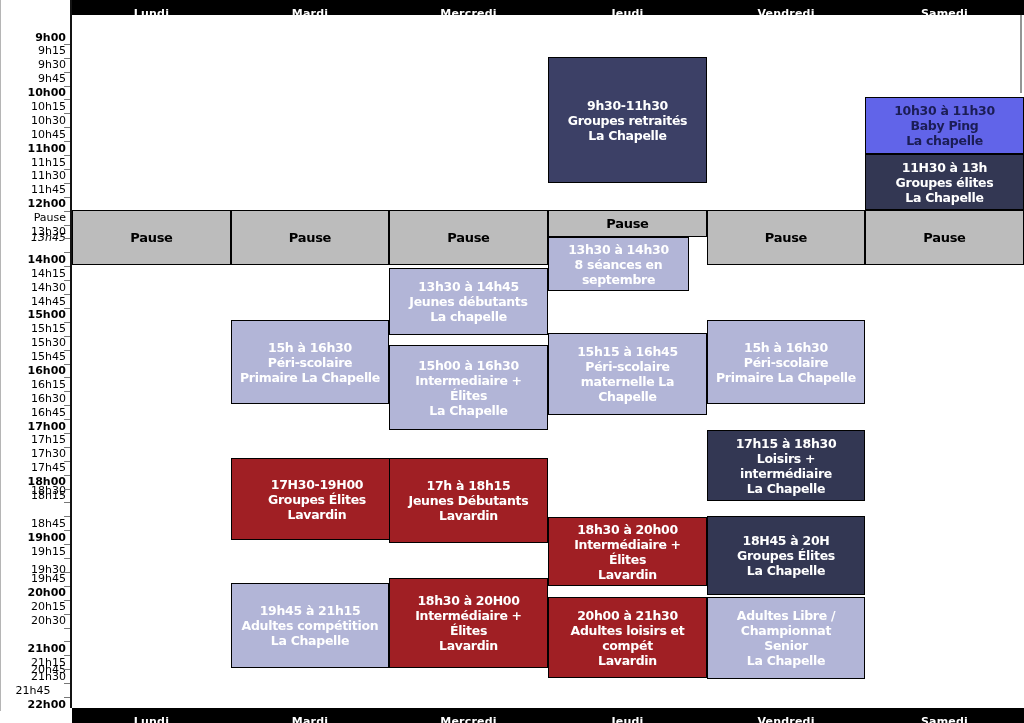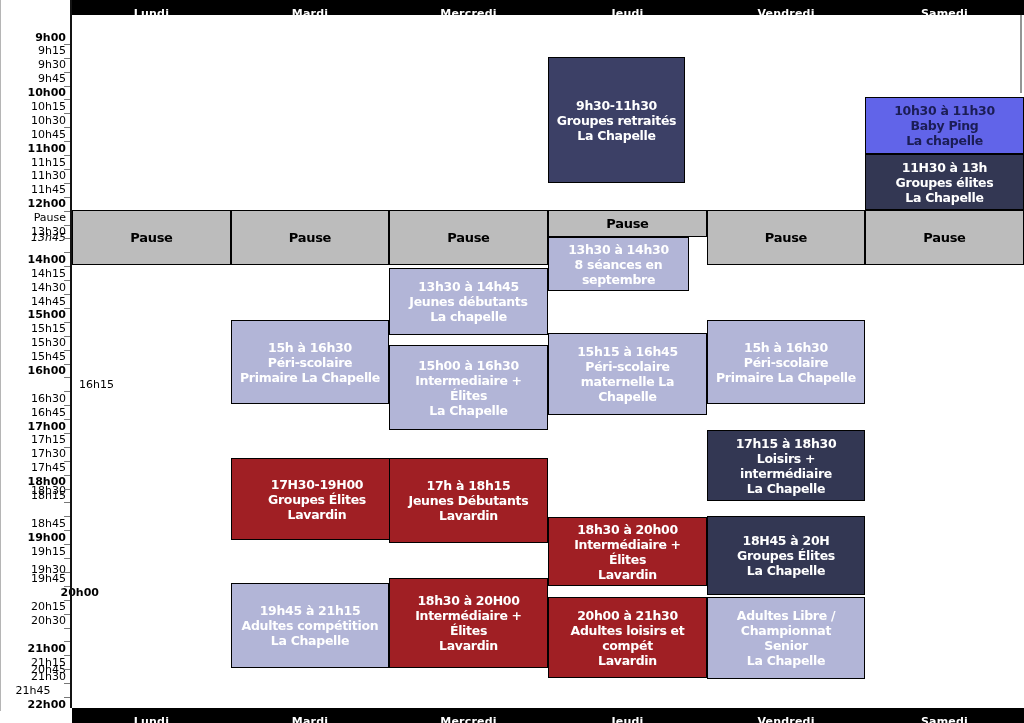--- a/index.html
+++ b/index.html
@@ -64,36 +64,36 @@
       <div class="tlabel" style="top: 230px; font-style: italic;">13h45</div>
       <div class="tlabel bold" style="top: 251.836px;">14h00</div>
       <div class="tlabel" style="top: 265.732px;">14h15</div>
       <div class="tlabel" style="top: 279.628px;">14h30</div>
       <div class="tlabel" style="top: 293.524px;">14h45</div>
       <div class="tlabel bold" style="top: 307.42px;">15h00</div>
       <div class="tlabel" style="top: 321.316px;">15h15</div>
       <div class="tlabel" style="top: 335.212px;">15h30</div>
       <div class="tlabel" style="top: 349.108px;">15h45</div>
       <div class="tlabel bold" style="top: 363.004px;">16h00</div>
-      <div class="tlabel" style="top: 376.9px; margin-left: 48px;">16h15</div>
+      <div class="tlabel" style="top: 376.9px;">16h15</div>
       <div class="tlabel" style="top: 390.796px;">16h30</div>
       <div class="tlabel" style="top: 404.692px;">16h45</div>
       <div class="tlabel bold" style="top: 418.588px;">17h00</div>
       <div class="tlabel" style="top: 432.484px;">17h15</div>
       <div class="tlabel" style="top: 446.38px;">17h30</div>
       <div class="tlabel" style="top: 460.276px;">17h45</div>
       <div class="tlabel bold" style="top: 474.172px;">18h00</div>
       <div class="tlabel" style="top: 488.068px;">18h15</div>
       <div class="tlabel" style="top: 483px;">18h30</div>
       <div class="tlabel" style="top: 515.86px;">18h45</div>
       <div class="tlabel bold" style="top: 529.756px;">19h00</div>
       <div class="tlabel" style="top: 543.652px;">19h15</div>
       <div class="tlabel" style="top: 562px;">19h30</div>
       <div class="tlabel" style="top: 571.444px;">19h45</div>
-      <div class="tlabel bold" style="top: 585.34px; padding-left: 33px;">20h00</div>
+      <div class="tlabel bold" style="top: 585.34px;">20h00</div>
       <div class="tlabel" style="top: 599.236px;">20h15</div>
       <div class="tlabel" style="top: 613.132px;">20h30</div>
       <div class="tlabel" style="top: 627.028px; margin-top: 35px;">20h45</div>
       <div class="tlabel bold" style="top: 640.924px;">21h00</div>
       <div class="tlabel" style="top: 654.82px;">21h15</div>
       <div class="tlabel" style="top: 668.716px;">21h30</div>
       <div class="tlabel" style="top: 682.612px; text-align: center;">21h45</div>
       <div class="tlabel bold" style="top: 696.508px;">22h00</div>
       <div class="tick" style="top: 43.9px;"></div>
       <div class="tick" style="top: 57.796px;"></div>
@@ -140,21 +140,21 @@
       <div class="tick" style="top: 627.532px;"></div>
       <div class="tick" style="top: 641.428px;"></div>
       <div class="tick" style="top: 655.324px;"></div>
       <div class="tick" style="top: 669.22px;"></div>
       <div class="tick" style="top: 683.116px;"></div>
       <div class="tick" style="top: 697.012px;"></div>
     </div>
   <div class="vsep"></div>
   <div class="redge"></div>
   <div id="grid">
-      <div class="event" style="left: 548px; width: 137px; top: 57px; height: 126px; background: rgb(60, 64, 102); color: rgb(255, 255, 255);">
+      <div class="event" style="left: 548px; width: 159px; top: 57px; height: 126px; background: rgb(60, 64, 102); color: rgb(255, 255, 255);">
         <div class="line">9h30-11h30</div>
         <div class="line">Groupes retraités</div>
         <div class="line">La Chapelle</div>
       </div>
       <div class="event" style="left: 865px; width: 159px; top: 97px; height: 57px; background: rgb(97, 100, 233); color: rgb(27, 29, 85);">
         <div class="line">10h30 à 11h30</div>
         <div class="line">Baby Ping</div>
         <div class="line">La chapelle</div>
       </div>
       <div class="event" style="left: 865px; width: 159px; top: 154px; height: 56px; background: rgb(51, 55, 83); color: rgb(255, 255, 255);">

